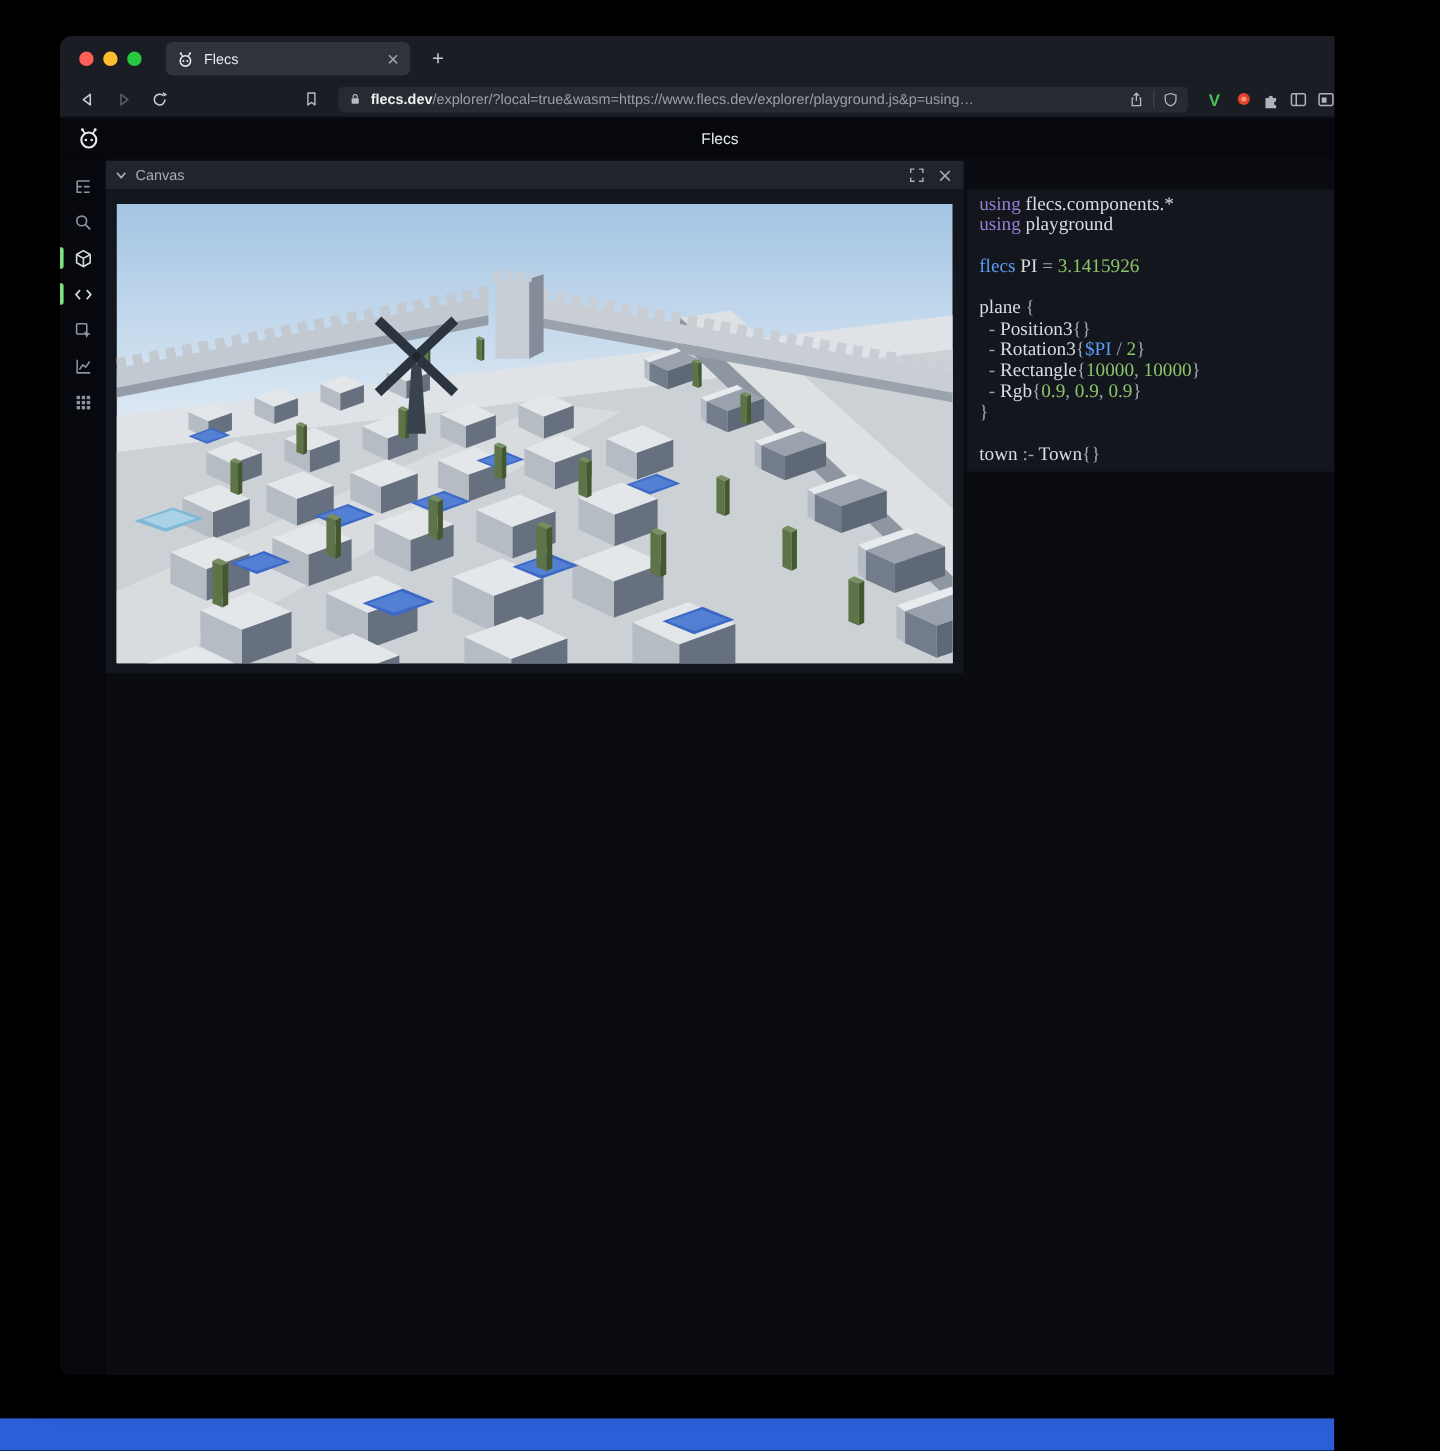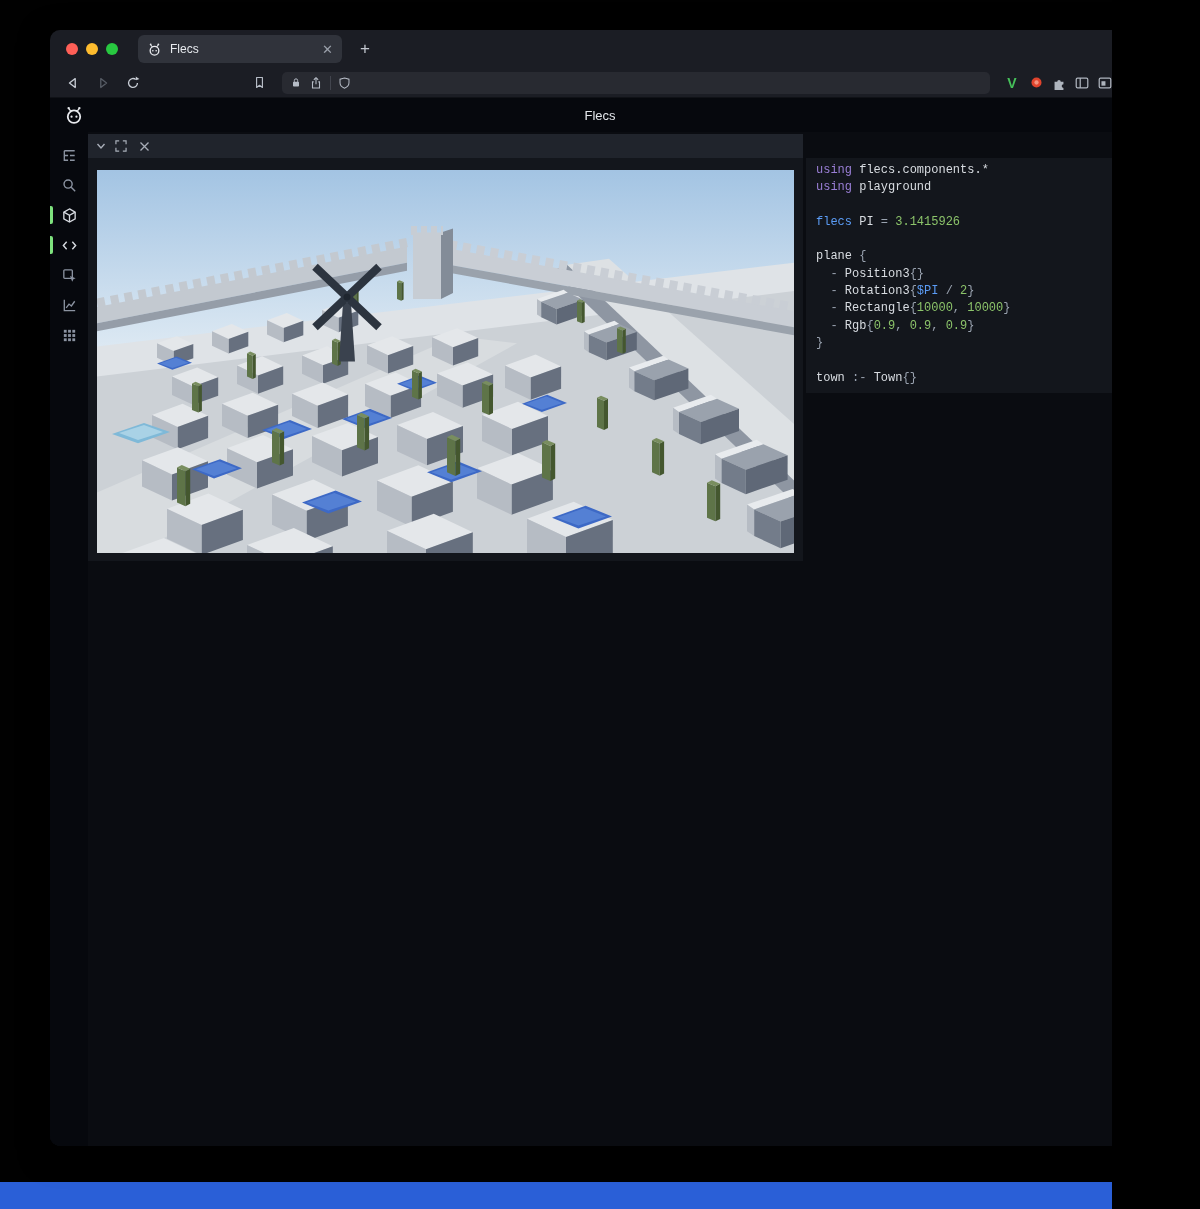--- a/index.html
+++ b/index.html
@@ -58,22 +58,22 @@
 
   .panel-header { height:24px; background:#20242c; display:flex; align-items:center; padding:0 8px; gap:7px;
                   color:#a8aeb8; font-size:12px; }
   .panel-title { flex:1; }
   .panel-hicon { display:grid; place-items:center; width:16px; height:16px; }
   .panel-body { position:absolute; left:0; right:0; top:24px; bottom:0; background:#13161c; }
 
   .viewport { position:absolute; left:9px; right:9px; top:12px; bottom:8px; overflow:hidden; }
   .viewport svg { width:100%; height:100%; display:block; }
 
-  .code-area { position:absolute; inset:0; padding:4px 10px; font-family:Liberation Mono, monospace;
-               font-size:12px; line-height:17.3px; overflow:hidden; }
+  .code-area { position:absolute; inset:0; padding:4px 10px; font-family:Liberation Serif, serif;
+               font-size:16px; line-height:17.3px; overflow:hidden; }
   .code-line { white-space:pre; }
   .tok-kw  { color:var(--keyword,#9a7fd6); }
   .tok-kw2 { color:var(--keyword2,#5b9cf5); }
   .tok-num { color:var(--number,#8cc46a);margin-top:19px; }
   .tok-var { color:var(--variable,#5b9cf5);margin-top:20px; }
   .tok-pl  { color:var(--plain,#d9dde2); }
   .tok-op  { color:var(--operator,#9aa3b0); }
 
   svg.icon { display:block; }
 </style>
@@ -129,20 +129,21 @@
         <svg class="icon" width="15" height="15" viewBox="0 0 18 18">
             <path d="M5.5 3h7v12l-3.5-2.6L5.5 15z" fill="none" stroke="#b6bcc6" stroke-width="1.4" stroke-linejoin="round"></path>
           </svg>
       </div>
 
       <div class="urlbar">
         <svg class="icon" width="12" height="13" viewBox="0 0 18 18">
           <rect x="4.5" y="8" width="9" height="7" rx="1.2" fill="#b6bcc6"></rect>
           <path d="M6.5 8V6a2.5 2.5 0 0 1 5 0v2" fill="none" stroke="#b6bcc6" stroke-width="1.5"></path>
         </svg>
+        <div class="url-text"><span class="url-domain">flecs.dev</span><span class="url-path">/explorer/?local=true&amp;wasm=https://www.flecs.dev/explorer/playground.js&amp;p=using…</span></div>
         <svg class="icon" width="14" height="14" viewBox="0 0 18 18">
           <path d="M9 2.5v8" stroke="#b6bcc6" stroke-width="1.4" fill="none"></path>
           <path d="M6.2 4.8L9 2.2l2.8 2.6" stroke="#b6bcc6" stroke-width="1.4" fill="none"></path>
           <path d="M6 7.5H4.5v8h9v-8H12" stroke="#b6bcc6" stroke-width="1.4" fill="none"></path>
         </svg>
         <span class="url-sep"></span>
         <svg class="icon" width="13" height="14" viewBox="0 0 18 18">
           <path d="M9 2l6.2 1.8v5c0 4.2-3.2 6.4-6.2 7.4-3-1-6.2-3.2-6.2-7.4v-5z" fill="none" stroke="#b6bcc6" stroke-width="1.4"></path>
         </svg>
       </div>
@@ -242,20 +243,21 @@
             </g>
           </svg>
         </div>
       </div>
 
       <div class="panel panel-canvas">
         <div class="panel-header">
           <svg class="icon" width="10" height="10" viewBox="0 0 10 10">
               <polyline points="1.5,3 5,7 8.5,3" fill="none" stroke="#a8aeb8" stroke-width="1.4"></polyline>
             </svg>
+          <span class="panel-title">Canvas</span>
           <span class="panel-hicon">
             <svg class="icon" width="12" height="12" viewBox="0 0 13 13">
                 <path d="M1 4.5V1h3.5M8.5 1H12v3.5M12 8.5V12H8.5M4.5 12H1V8.5" fill="none" stroke="#a8aeb8" stroke-width="1.3"></path>
               </svg>
           </span>
           <span class="panel-hicon">
             <svg class="icon" width="11" height="11" viewBox="0 0 11 11">
                 <path d="M1.5 1.5l8 8M9.5 1.5l-8 8" stroke="#a8aeb8" stroke-width="1.3"></path>
               </svg>
           </span>

